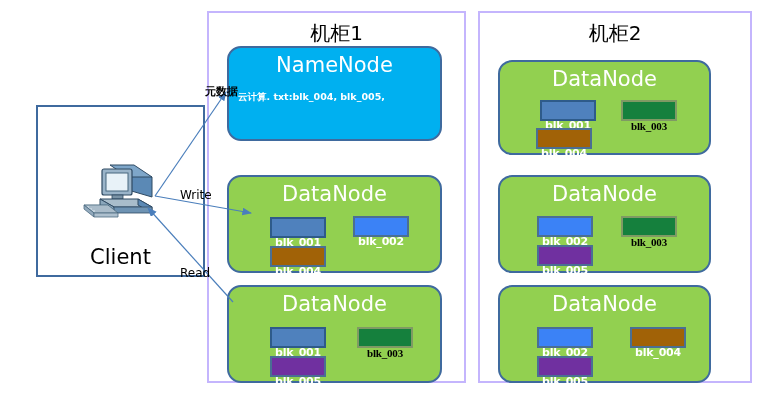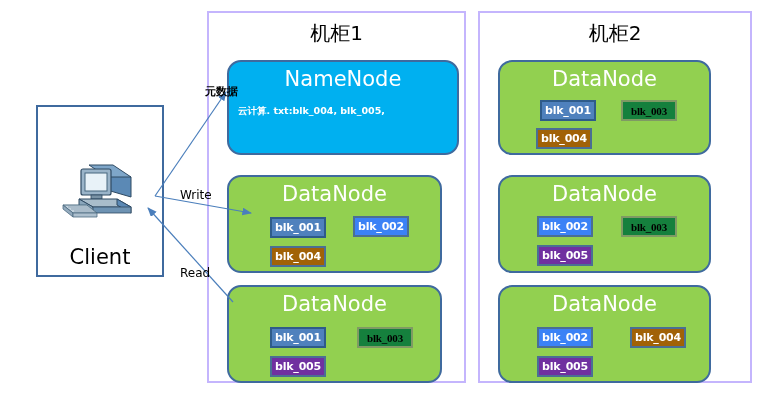--- a/index.html
+++ b/index.html
@@ -37,21 +37,21 @@
     color: #000000;
     font-family: "DejaVu Sans", sans-serif;
     letter-spacing: 0px;
   }
 
   
   #client-box {
     position: absolute;
     left: 36px;
     top: 105px;
-    width: 128px;
+    width: 169px;
     height: 172px;
     border: 2px solid #3f6a9e;
     background: #ffffff;
     box-sizing: border-box;
   }
   #client-label {
     position: absolute;
     left: 0;
     right: 0;
     bottom: 6px;
@@ -104,21 +104,21 @@
     box-sizing: border-box;
     border: 2px solid #4a6f93;
     font-size: 11px;
     font-weight: bold;
     font-family: "DejaVu Sans", sans-serif;
     text-align: center;
     line-height: 16px;
     height: 21px;
     width: 56px;
     letter-spacing: -0.2px;
-    padding-top: 1px;
+    padding-top: 16px;
   }
   .blk.c-blue   { background: #4f81bd; color: #ffffff; border-color: #2e5b8a; }
   .blk.c-black  { background: #3b82f6; color: #ffffff; border-color: #4a6f93; }
   .blk.c-red    { background: #a16207; color: #ffffff; border-color: #4a6f93; }
   .blk.c-orange { background: #15803d; color: #000000; border-color: #7f9a64; font-family: Liberation Serif, serif; }
   .blk.c-purple { background: #7030a0; color: #ffffff; border-color: #4a6f93; }
 
   
   #arrow-layer {
     position: absolute;
@@ -173,21 +173,21 @@
           <line x1="13" y1="48" x2="35" y2="48"></line>
         </g>
       </svg>
     </div>
     <div id="client-label">Client</div>
   </div>
 
   <div class="rack" id="rack-1" style="left:207px; top:11px; width:259px; height:372px;">
     <div class="rack-title">机柜1</div>
 
-    <div class="node namenode" style="left:18px; top:47px; width:232px; height:95px;">
+    <div class="node namenode" style="left:18px; top:33px; width:215px; height:95px;">
       <div class="node-title">NameNode</div>
       <div class="meta-lines">
         <div>云计算. txt:blk_004, blk_005,</div>
       </div>
     </div>
 
     <div class="node datanode" style="left:18px; top:162px; width:215px; height:98px;">
       <div class="node-title">DataNode</div>
       <div class="blk c-blue" style="left:41px; top:40px;">blk_001</div>
       <div class="blk c-black" style="left:124px; top:39px;">blk_002</div>

